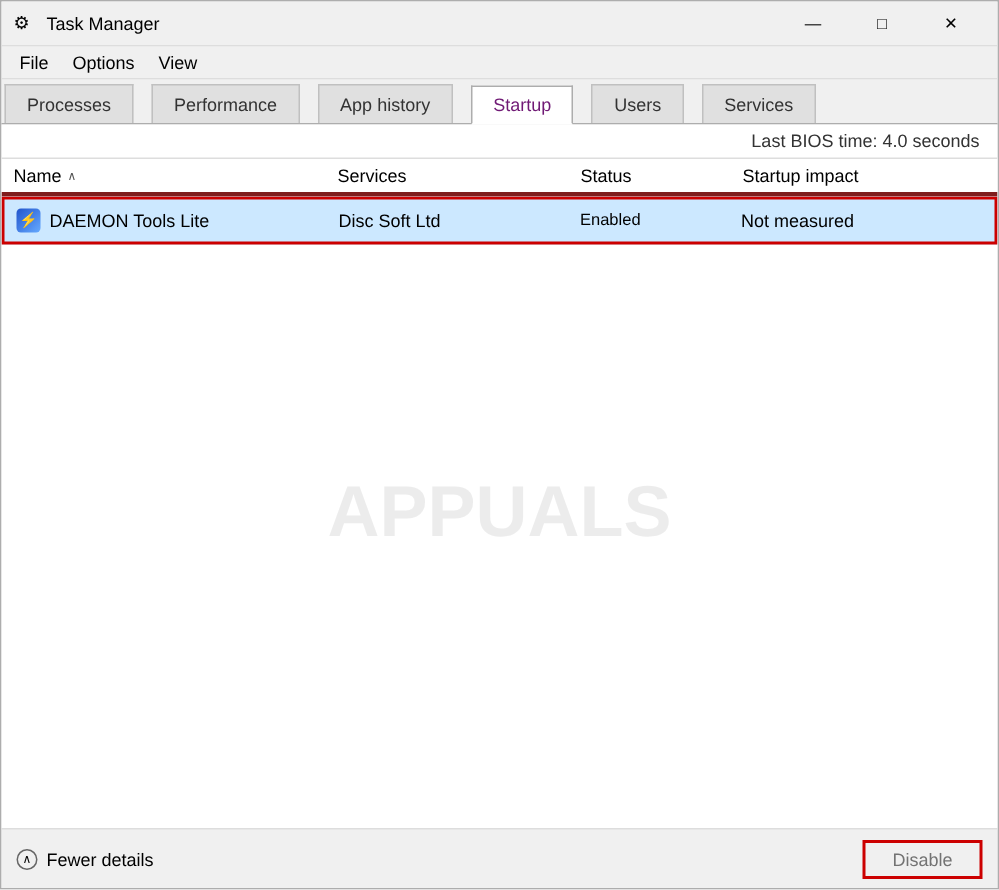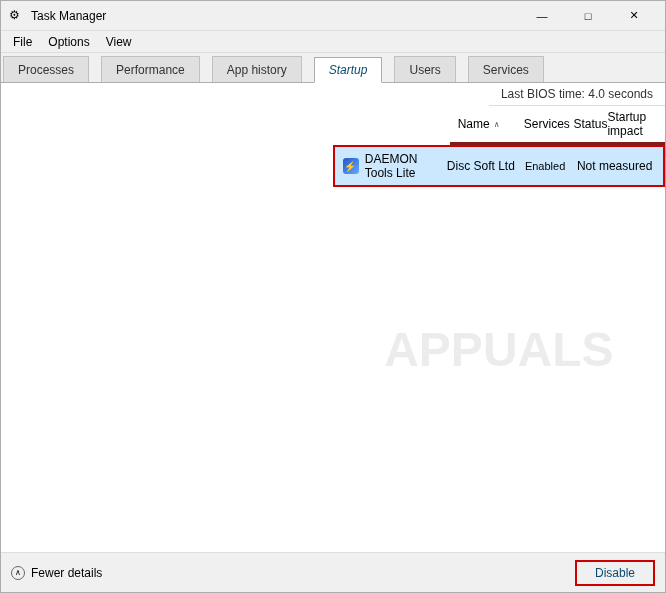--- a/index.html
+++ b/index.html
@@ -106,33 +106,31 @@
       color: #333;
       height: 26px;
       display: flex;
       align-items: center;
     }
 
     .tab.active {
       background: #ffffff;
       border-color: #adadad;
       border-bottom: 1px solid #ffffff;
-      color: #0c4a6e;
+      color: #701a75;
       z-index: 1;
       margin-bottom: -1px;
-      font-style: italic;
     }
 
     .content-area {
       flex: 1;
       background: #ffffff;
       display: flex;
       flex-direction: column;
       overflow: hidden;
-      align-items: flex-end;
     }
 
     .bios-time-bar {
       display: flex;
       justify-content: flex-end;
       padding: 4px 12px;
       font-size: 12px;
       color: #333;
       border-bottom: 1px solid #ddd;
       flex-shrink: 0;
@@ -265,21 +263,21 @@
       font-size: 8px;
     }
 
     .disable-btn {
       height: 26px;
       padding: 0 18px;
       background: #f0f0f0;
       border: 2px solid #cc0000;
       cursor: pointer;
       font-size: 12px;
-      color: #0c4a6e;
+      color: #737373;
     }
 
     .sort-arrow {
       font-size: 8px;
       color: #555;
     }
 
     
     .daemon-icon {
       width: 16px;

